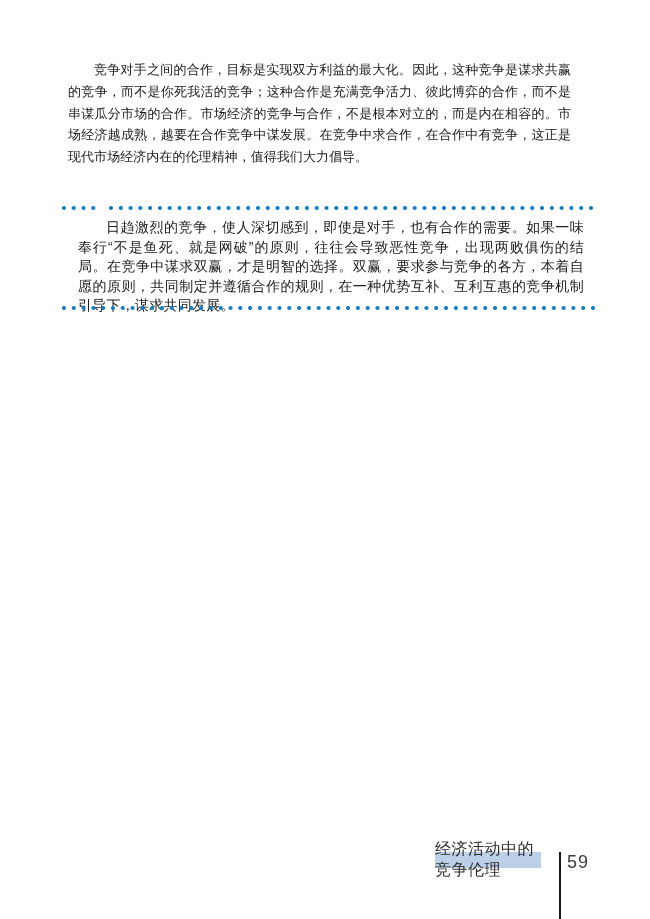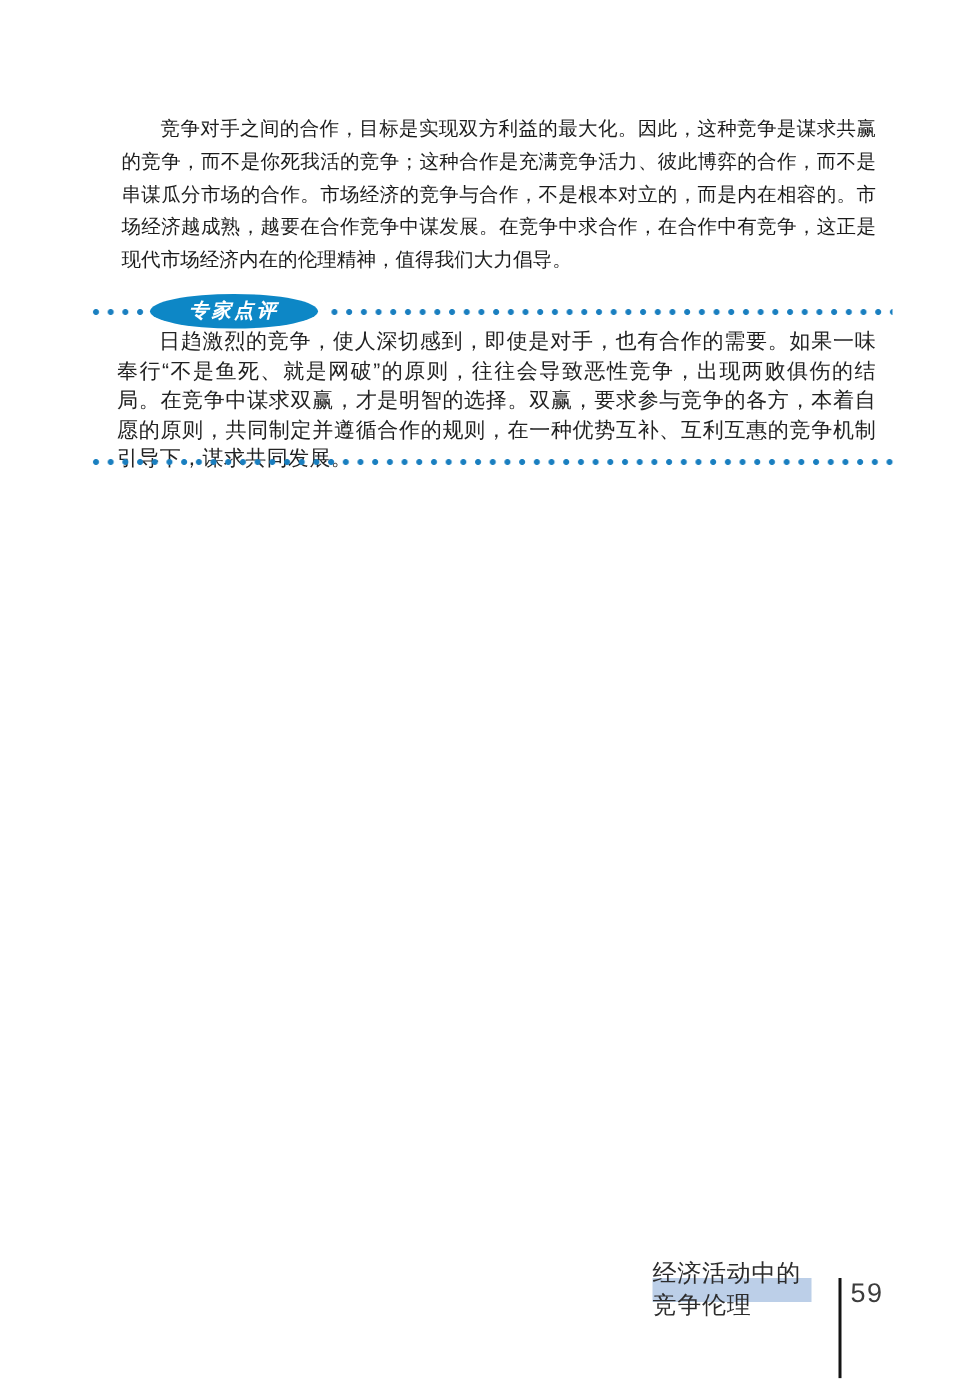--- a/index.html
+++ b/index.html
@@ -20,31 +20,30 @@
     width: 650px;
     height: 919px;
     background: #ffffff;
     overflow: hidden;
     margin: 0;
   }
 
   
   .main-para {
     position: absolute;
-    left: 81px;
+    left: 68px;
     top: 59px;
     width: 503px;
     font-size: 13px;
     line-height: 21.8px;
     text-align: justify;
     text-justify: inter-character;
     text-indent: 2em;
     color: var(--text-dark);
     letter-spacing: 0.05px;
-    margin-top: 16px;
   }
 
   
   .expert-header {
     position: absolute;
     left: 60px;
     top: 196px;
     width: 535px;
     height: 23px;
     display: flex;
@@ -135,23 +134,20 @@
 </style>
 </head>
 <body>
 
 <div class="page">
 
   <p class="main-para">竞争对手之间的合作，目标是实现双方利益的最大化。因此，这种竞争是谋求共赢的竞争，而不是你死我活的竞争；这种合作是充满竞争活力、彼此博弈的合作，而不是串谋瓜分市场的合作。市场经济的竞争与合作，不是根本对立的，而是内在相容的。市场经济越成熟，越要在合作竞争中谋发展。在竞争中求合作，在合作中有竞争，这正是现代市场经济内在的伦理精神，值得我们大力倡导。</p>
 
   <div class="expert-header">
     <span class="dotline dots-left"></span>
-    <span class="badge">
-      <span class="badge-label">专家点评</span>
-    </span>
     <span class="dotline dots-right"></span>
   </div>
 
   <p class="expert-para">日趋激烈的竞争，使人深切感到，即使是对手，也有合作的需要。如果一味奉行“不是鱼死、就是网破”的原则，往往会导致恶性竞争，出现两败俱伤的结局。在竞争中谋求双赢，才是明智的选择。双赢，要求参与竞争的各方，本着自愿的原则，共同制定并遵循合作的规则，在一种优势互补、互利互惠的竞争机制引导下，谋求共同发展。</p>
 
   <div class="dotline bottom-dots"></div>
 
   <div class="footer-box">经济活动中的竞争伦理</div>
   <div class="footer-rule"></div>
   <div class="footer-page">59</div>

